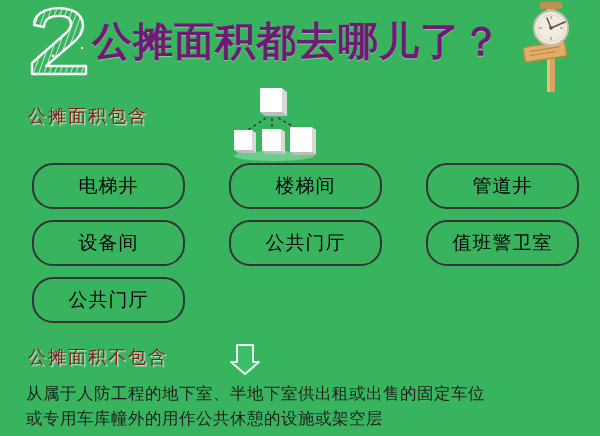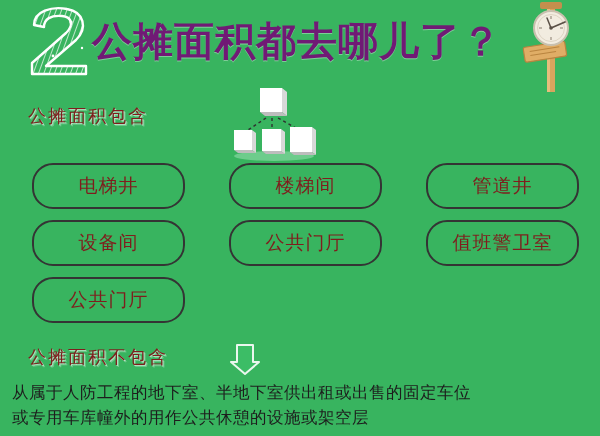--- a/index.html
+++ b/index.html
@@ -83,38 +83,38 @@
     row-gap: 11px;
   }
   .chip {
     border: 2px solid #343434;
     border-radius: 21px;
     background: transparent;
     display: flex;
     align-items: center;
     justify-content: center;
     font-size: 19px;
-    color: #7f1d1d;
+    color: #000000;
     letter-spacing: 1px;
     font-family: "DejaVu Sans", "Liberation Sans", sans-serif;
     box-sizing: border-box;
     cursor: pointer;
     user-select: none;
   }
 
   
   .footer-note {
     position: absolute;
-    left: 12px; top: 381px;
+    left: 26px; top: 381px;
     width: 560px;
     font-size: 16.5px;
     line-height: 25px;
     color: #1d1d1d;
     letter-spacing: 0.5px;
-    font-family: Liberation Mono, monospace;
+    font-family: Liberation Serif, serif;
   }
   .footer-note div { white-space: nowrap; }
 </style>
 </head>
 <body>
 
 <div id="poster">
 
   <div class="header">
 

